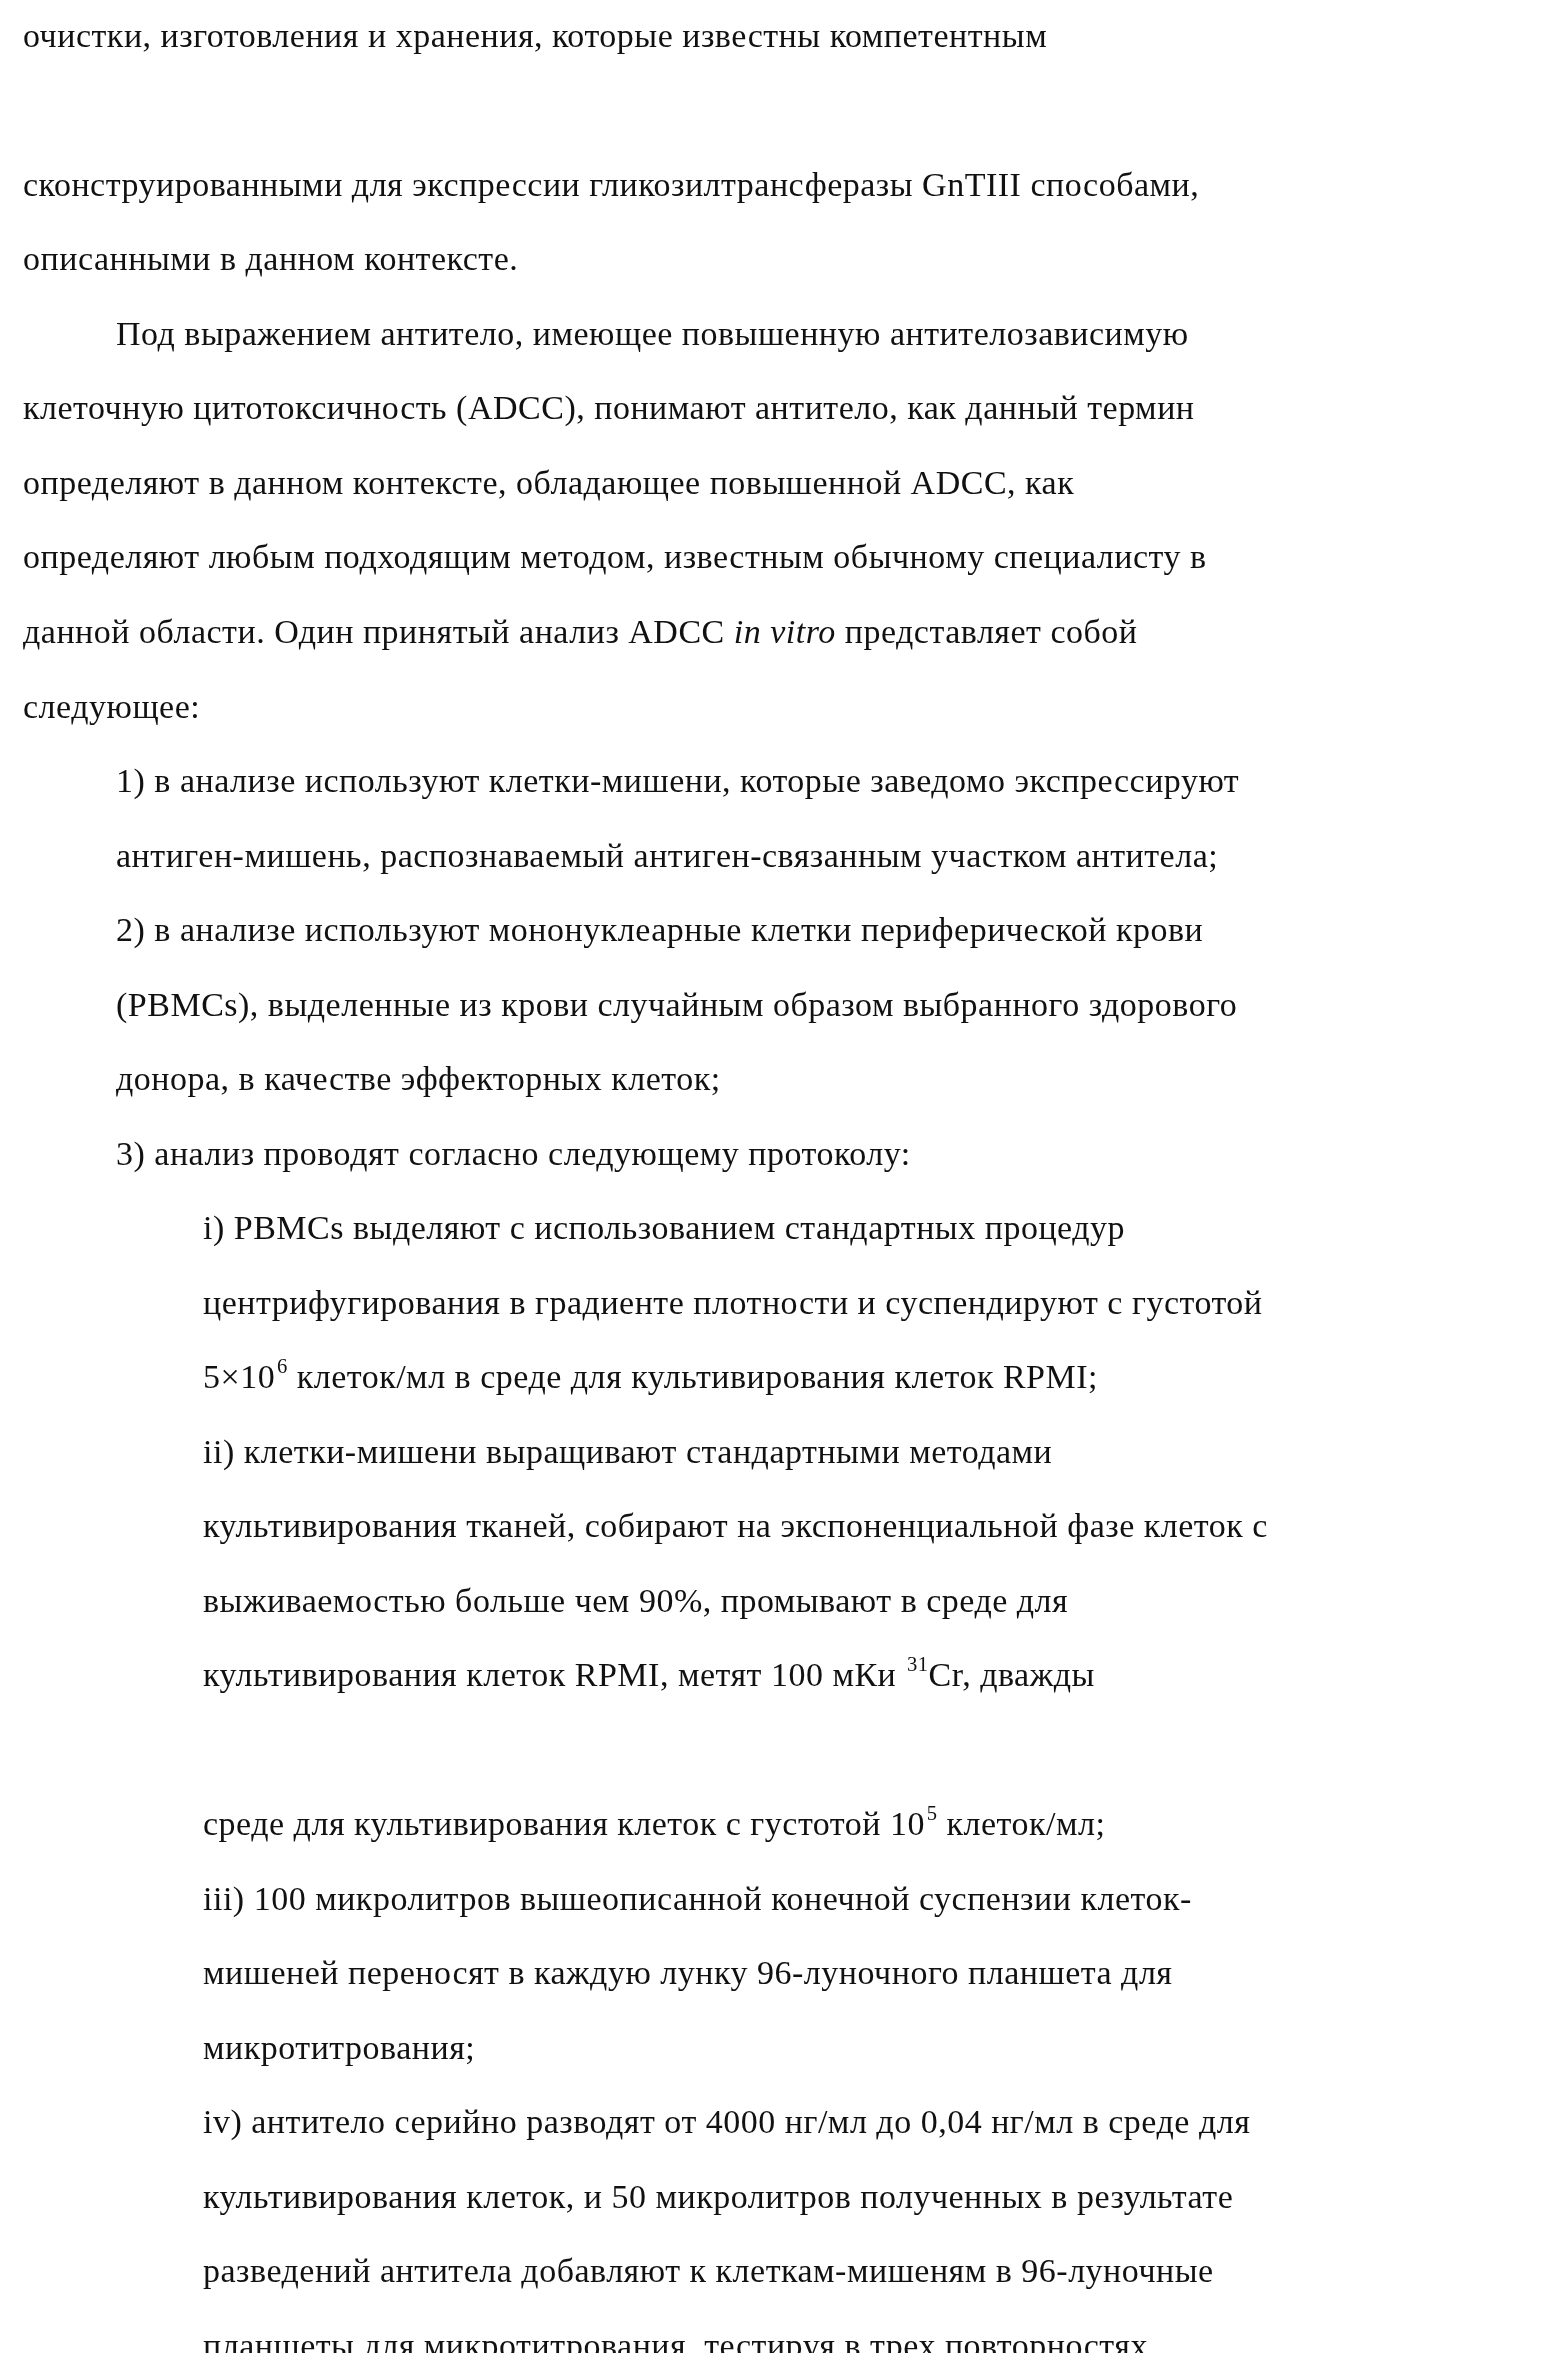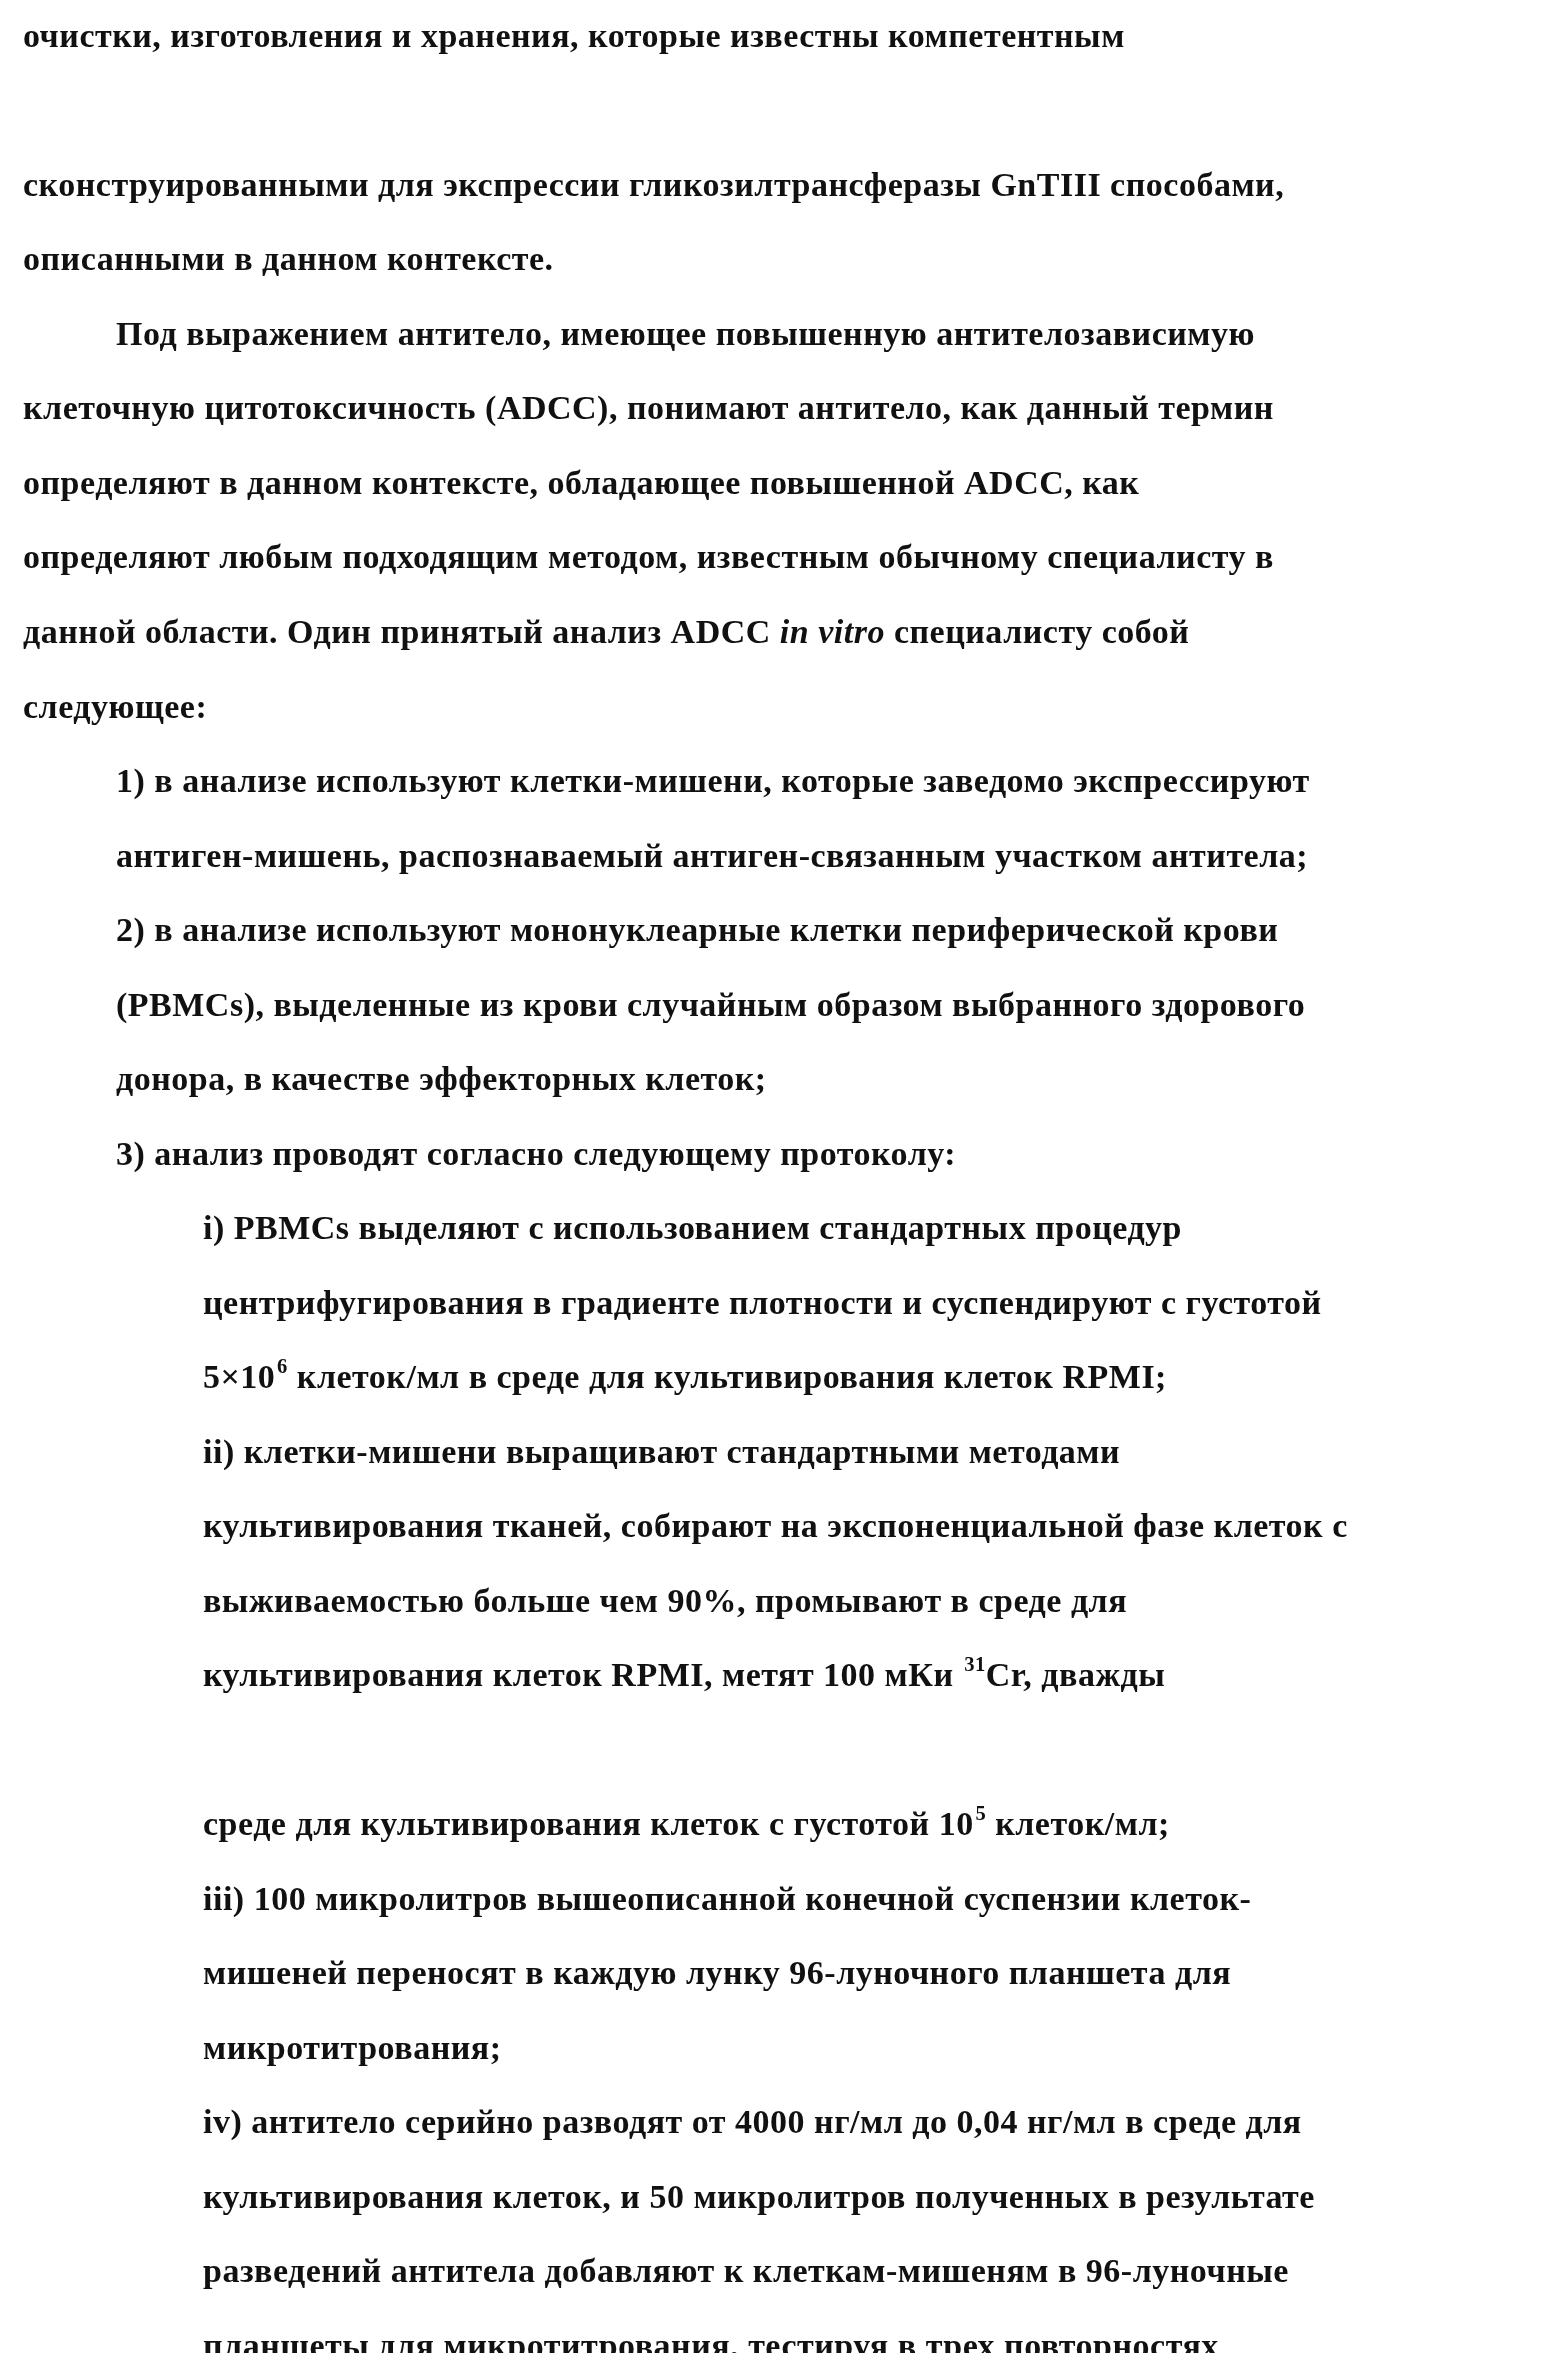--- a/index.html
+++ b/index.html
@@ -19,21 +19,21 @@
       position: absolute;
       left: 0;
       top: 0;
       width: 1562px;
       height: 2354px;
     }
     .line {
       position: absolute;
       white-space: nowrap;
       font-size: 34px;
-      font-weight: bold;
+      font-weight: normal;
       line-height: 1;
       letter-spacing: 0.5px;
     }
     .lv0 { left: 23px; }
     .lv0-first { left: 116px; }
     .lv1 { left: 116px; }
     .lv1-cont { left: 116px; }
     .lv2 { left: 203px; text-align: right; }
     em { font-style: italic; }
     sup {
@@ -51,21 +51,21 @@
 
   <div class="line lv0" style="top:19px">очистки, изготовления и хранения, которые известны компетентным</div>
   <div class="line lv0" style="top:168px">сконструированными для экспрессии гликозилтрансферазы GnTIII способами,</div>
   <div class="line lv0" style="top:242px">описанными в данном контексте.</div>
 
   <div class="line lv0-first" style="top:317px">Под выражением антитело, имеющее повышенную антителозависимую</div>
   <div class="line lv0" style="top:391px">клеточную цитотоксичность (ADCC), понимают антитело, как данный термин</div>
   <div class="line lv0" style="top:466px">определяют в данном контексте, обладающее повышенной ADCC, как</div>
   <div class="line lv0" style="top:540px">определяют любым подходящим методом, известным обычному специалисту в</div>
   <div class="line lv0" style="top:615px">
-    <span>данной области. Один принятый анализ ADCC </span><em>in vitro</em><span> специалисту собой</span>
+    <span>данной области. Один принятый анализ ADCC </span><em>in vitro</em><span> представляет собой</span>
   </div>
   <div class="line lv0" style="top:690px">следующее:</div>
 
   <div class="line lv1" style="top:764px">1) в анализе используют клетки-мишени, которые заведомо экспрессируют</div>
   <div class="line lv1-cont" style="top:839px">антиген-мишень, распознаваемый антиген-связанным участком антитела;</div>
 
   <div class="line lv1" style="top:913px">2) в анализе используют мононуклеарные клетки периферической крови</div>
   <div class="line lv1-cont" style="top:988px">(PBMCs), выделенные из крови случайным образом выбранного здорового</div>
   <div class="line lv1-cont" style="top:1062px">донора, в качестве эффекторных клеток;</div>
 

